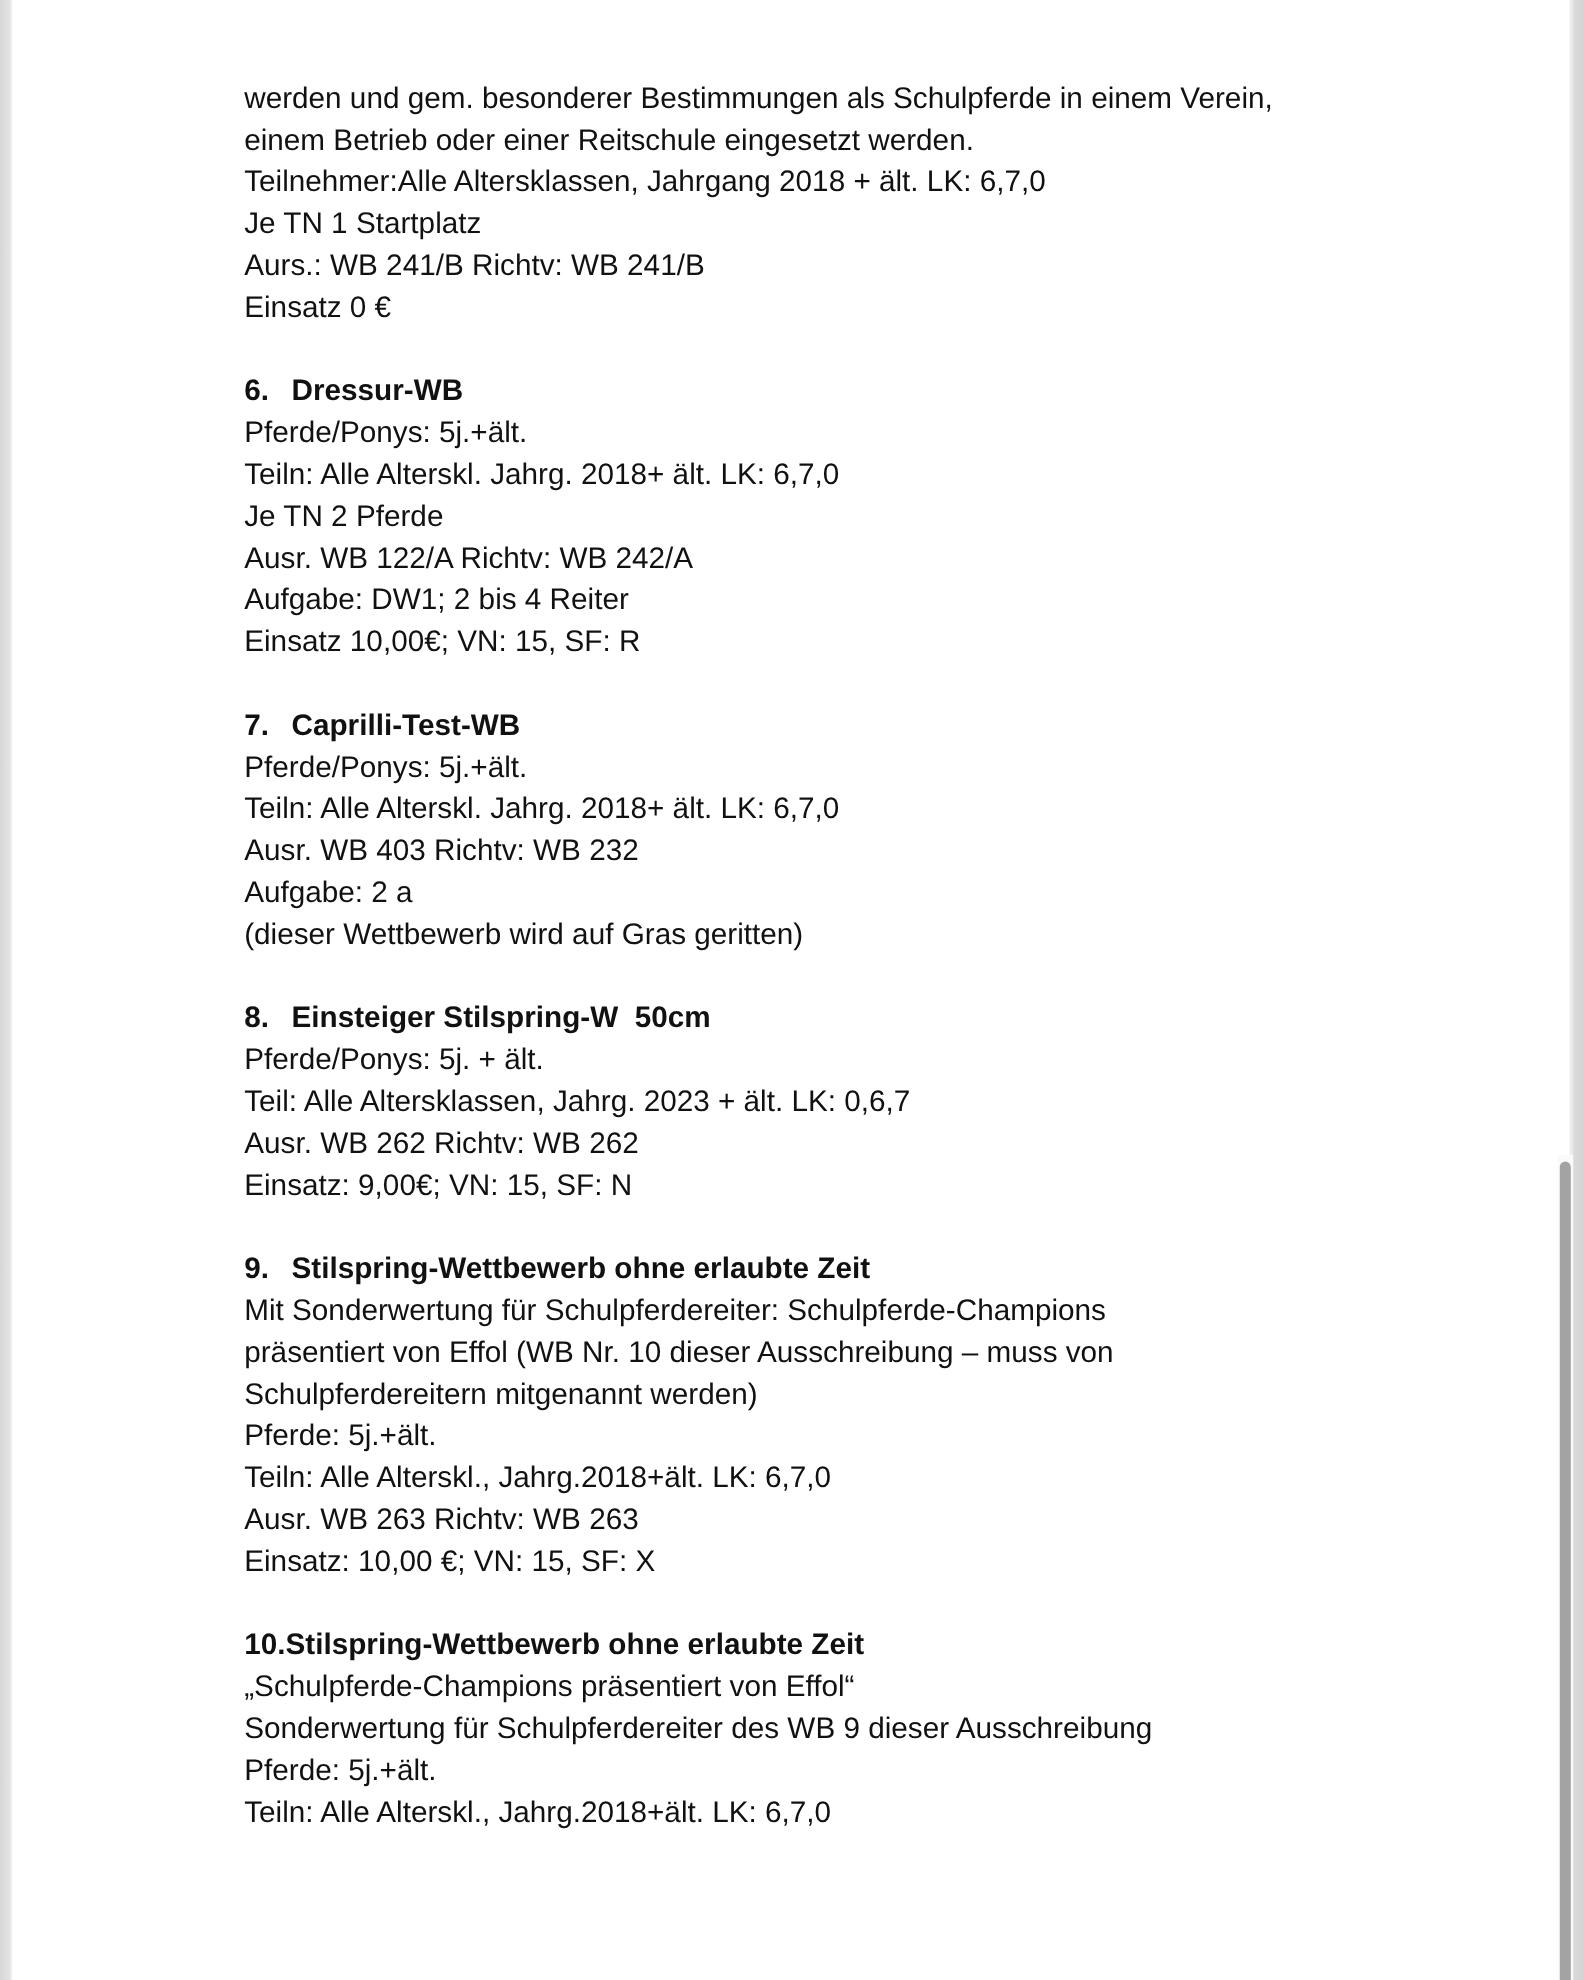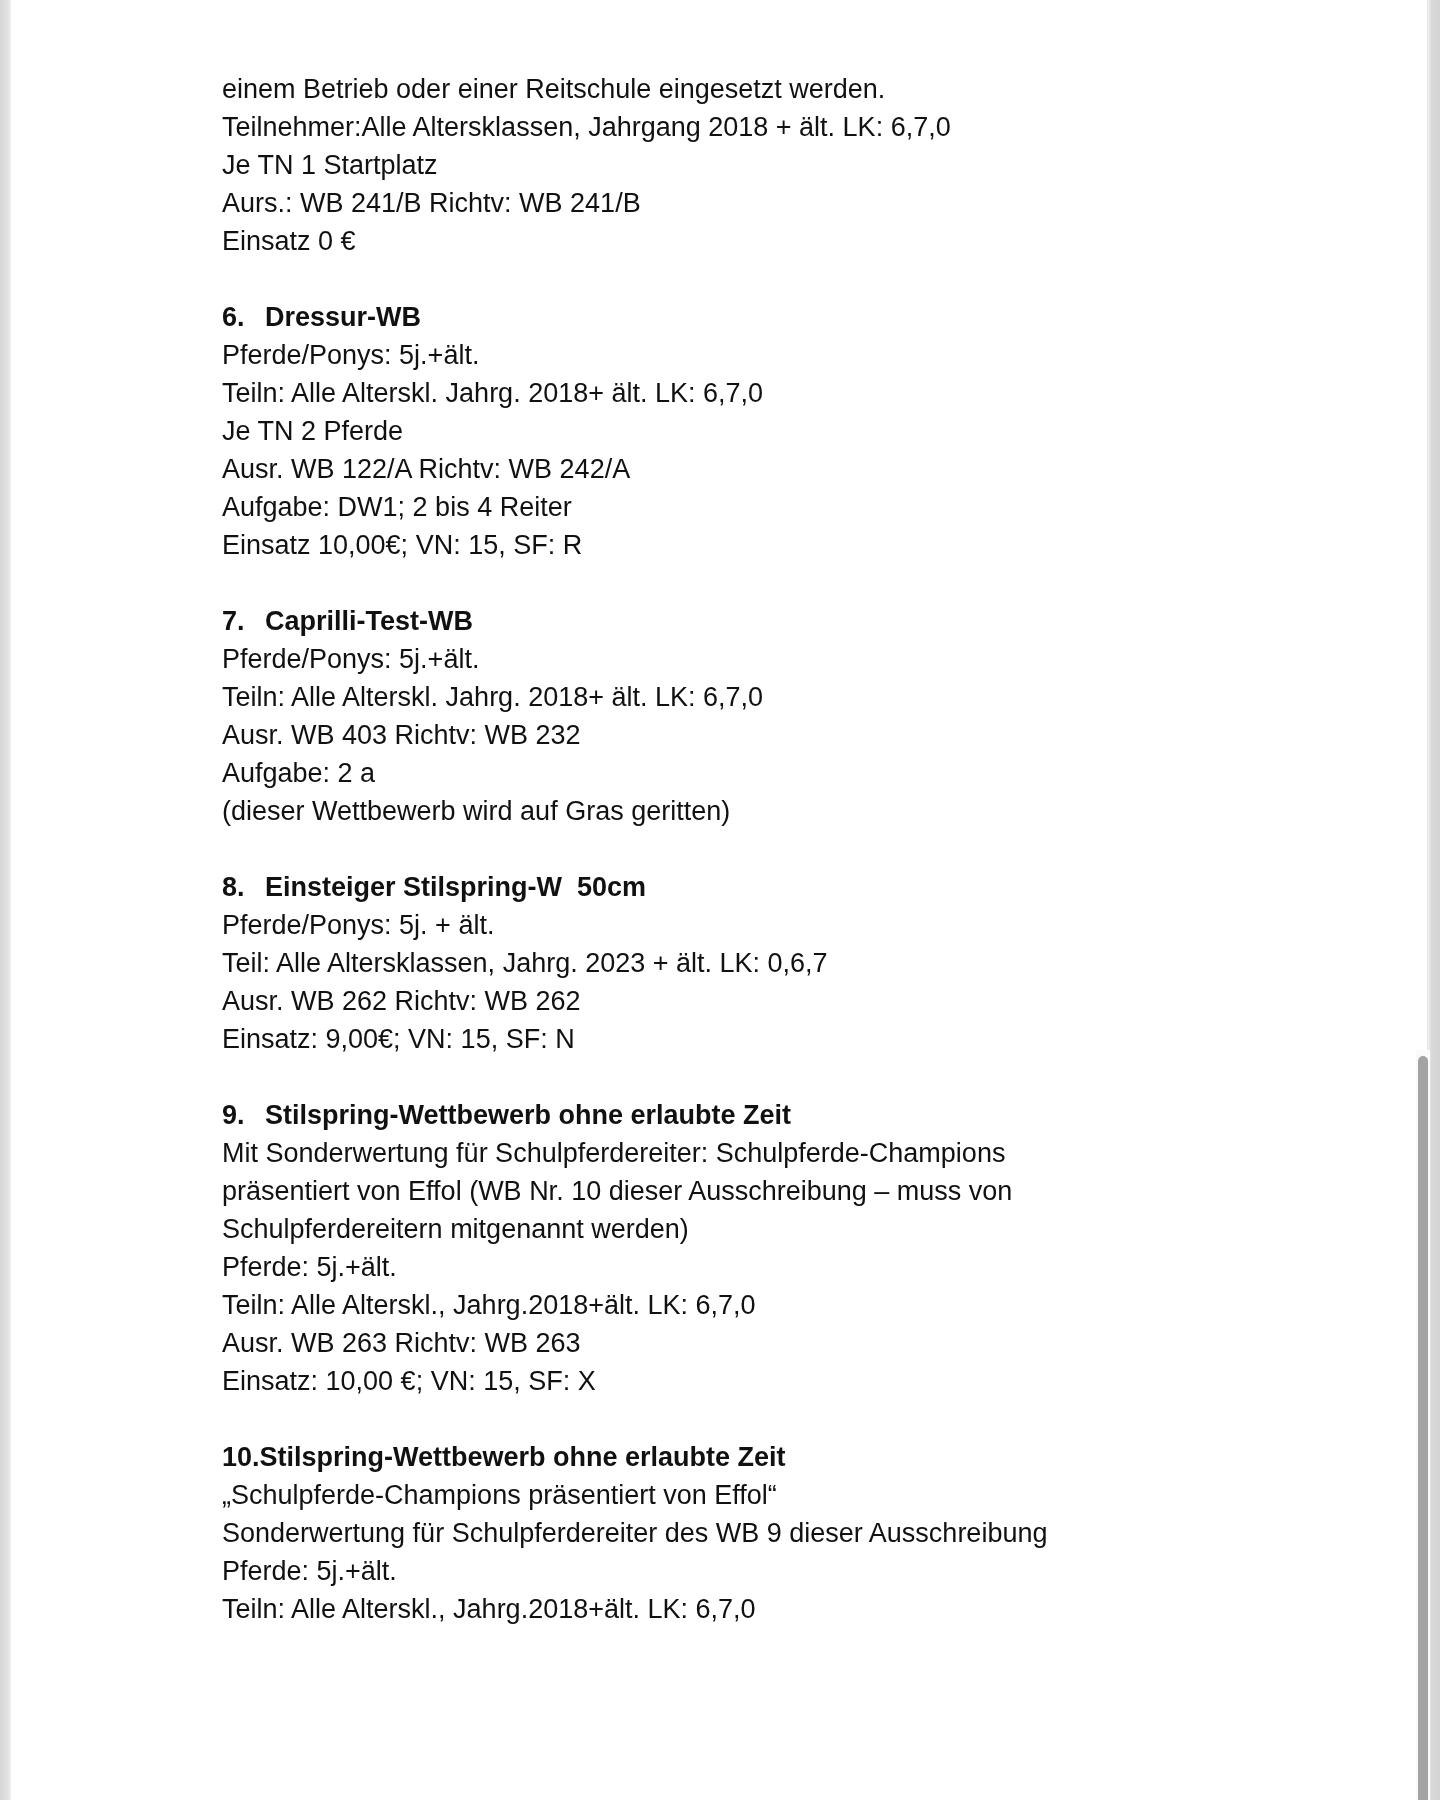--- a/index.html
+++ b/index.html
@@ -41,20 +41,21 @@
 <body>
 
 <div class="edge-left"></div>
 <div class="edge-right"></div>
 <div class="scroll-track"></div>
 <div class="scroll-thumb"></div>
 
 <div class="doc">
 
   <div>
+    <p class="line">werden und gem. besonderer Bestimmungen als Schulpferde in einem Verein,</p>
     <p class="line">einem Betrieb oder einer Reitschule eingesetzt werden.</p>
     <p class="line">Teilnehmer:Alle Altersklassen, Jahrgang 2018 + ält. LK: 6,7,0</p>
     <p class="line">Je TN 1 Startplatz</p>
     <p class="line">Aurs.: WB 241/B Richtv: WB 241/B</p>
     <p class="line">Einsatz 0 €</p>
   </div>
 
   <div class="section">
     <p class="line heading">
       <span class="num">6.</span>

